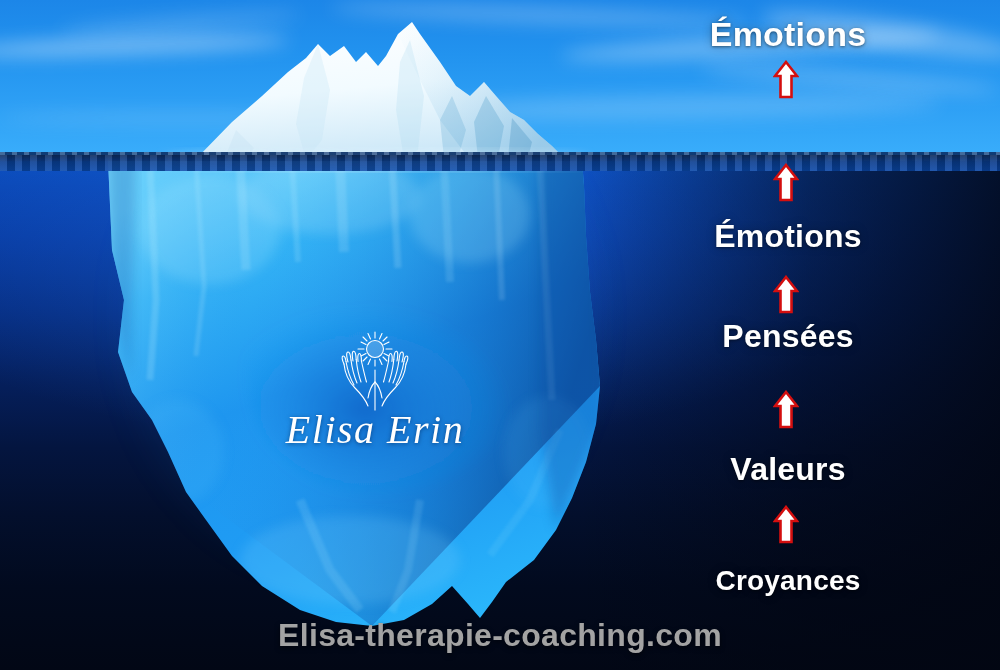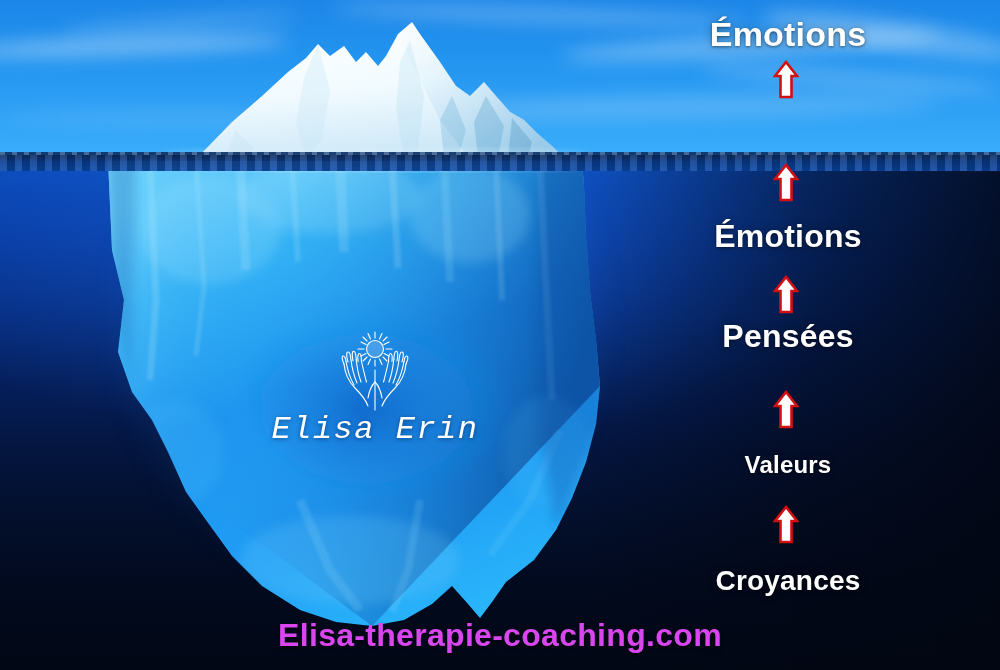--- a/index.html
+++ b/index.html
@@ -103,42 +103,42 @@
     transform:translateX(-50%);
     text-align:center;
     width:250px;
     pointer-events:none;
   }
   .logo-mark{display:block;margin:0 auto;}
   .logo-name{
     display:block;
     margin-top:-6px;
     color:#ffffff;
-    font-family:Liberation Mono, monospace;
+    font-family:Liberation Serif, serif;
     font-style:italic;
-    font-size:32px;
+    font-size:40px;
     line-height:44px;
     letter-spacing:1.5px;
     text-shadow:0 1px 4px rgba(0,40,90,.6);
   }
   .logo-tag{
     display:block;
     color:#eaf7ff;
     font-family:"Liberation Sans",sans-serif;
     font-size:15px;
     letter-spacing:1.6px;
     margin-top:1px;
     text-shadow:0 1px 4px rgba(0,40,90,.6);
   }
 
   
   .site-url{
     position:absolute;left:500px;top:617px;
     transform:translateX(-50%);
-    color:#d946ef;
+    color:#a3a3a3;
     font-size:32px;
     font-weight:bold;
     letter-spacing:.3px;
     white-space:nowrap;
     text-shadow:0 2px 5px rgba(0,0,0,.6);
   }
 </style>
 </head>
 <body>
 
@@ -311,21 +311,21 @@
     </svg>
   </div>
 
   <div class="label" style="left:788px;top:15px;font-size:34px;">Émotions</div>
 
 
   <div class="label" style="left:788px;top:218px;font-size:32px;">Émotions</div>
 
   <div class="label" style="left:788px;top:318px;font-size:32px;">Pensées</div>
 
-  <div class="label" style="left:788px;top:451px;font-size:24px;">Valeurs</div>
+  <div class="label" style="left:788px;top:451px;font-size:32px;">Valeurs</div>
 
   <div class="label" style="left:788px;top:565px;font-size:28px;">Croyances</div>
 
   <div class="logo">
     <svg class="logo-mark" width="110" height="84" viewBox="0 0 110 84">
       <g stroke="#ffffff" stroke-width="1.1" fill="none" stroke-linecap="round">
 
         <circle cx="55" cy="19" r="8.5" fill="#ffffff" fill-opacity=".18"></circle>
 
         <line x1="55" y1="2" x2="55" y2="8"></line>

